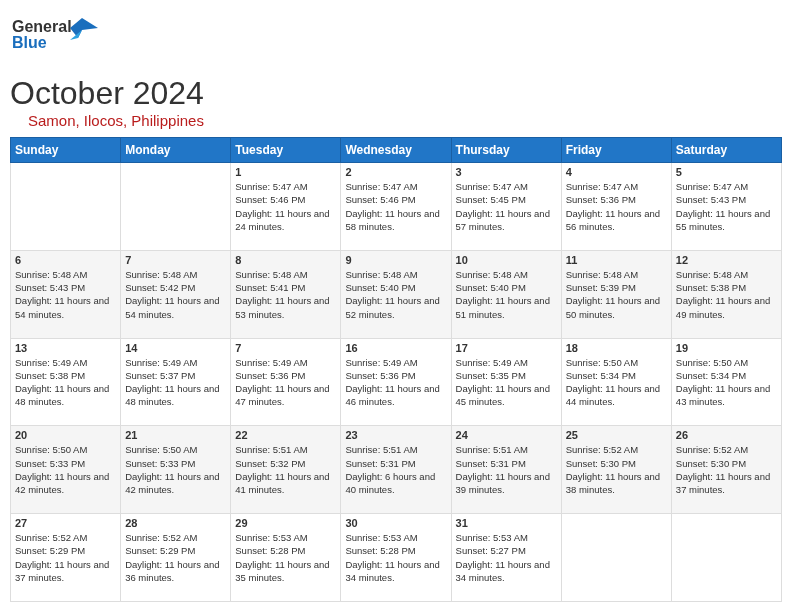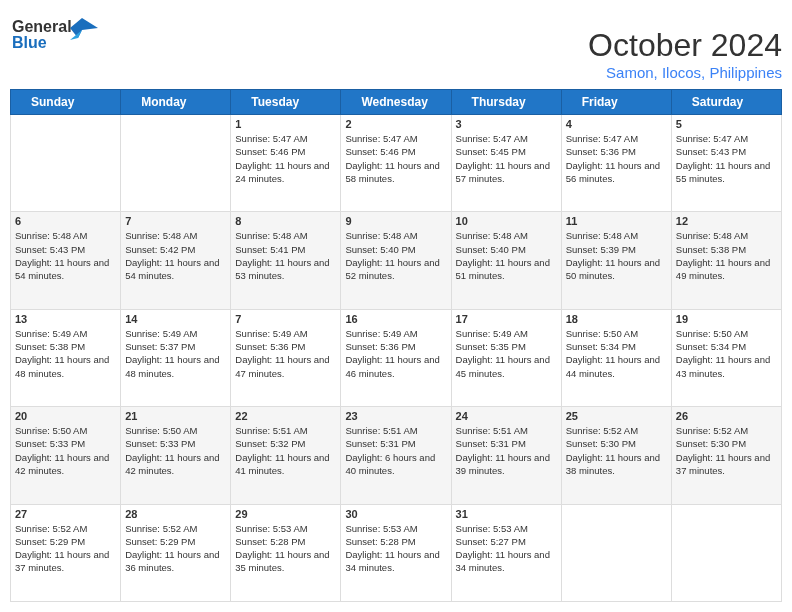--- a/index.html
+++ b/index.html
@@ -15,51 +15,52 @@
       height: 612px;
       padding: 10px;
       display: flex;
       flex-direction: column;
     }
     .header {
       display: flex;
       justify-content: space-between;
       align-items: flex-start;
       margin-bottom: 8px;
+      flex-direction: column;
     }
     .logo {
       display: flex;
       align-items: center;
     }
     .title-block {
       text-align: right;
     }
     .month-title {
       font-size: 32px;
       font-weight: normal;
       color: #333;
       margin-top: 17px;
     }
     .subtitle {
       font-size: 15px;
-      color: #3b82f6;
+      color: #b91c1c;
     }
     .calendar {
       flex: 1;
       border: 1px solid #ccc;
       border-collapse: collapse;
       width: 100%;
       table-layout: fixed;
     }
     .calendar th {
       background: #2176c7;
       color: #fff;
       font-size: 12px;
       font-weight: bold;
-      padding: 5px 20px;
+      padding: 5px 4px;
       text-align: left;
       border: 1px solid #1a5fa3;
     }
     .calendar td {
       border: 1px solid #ddd;
       vertical-align: top;
       padding: 3px 4px;
       font-size: 9.5px;
       color: #333;
       height: 80px;

